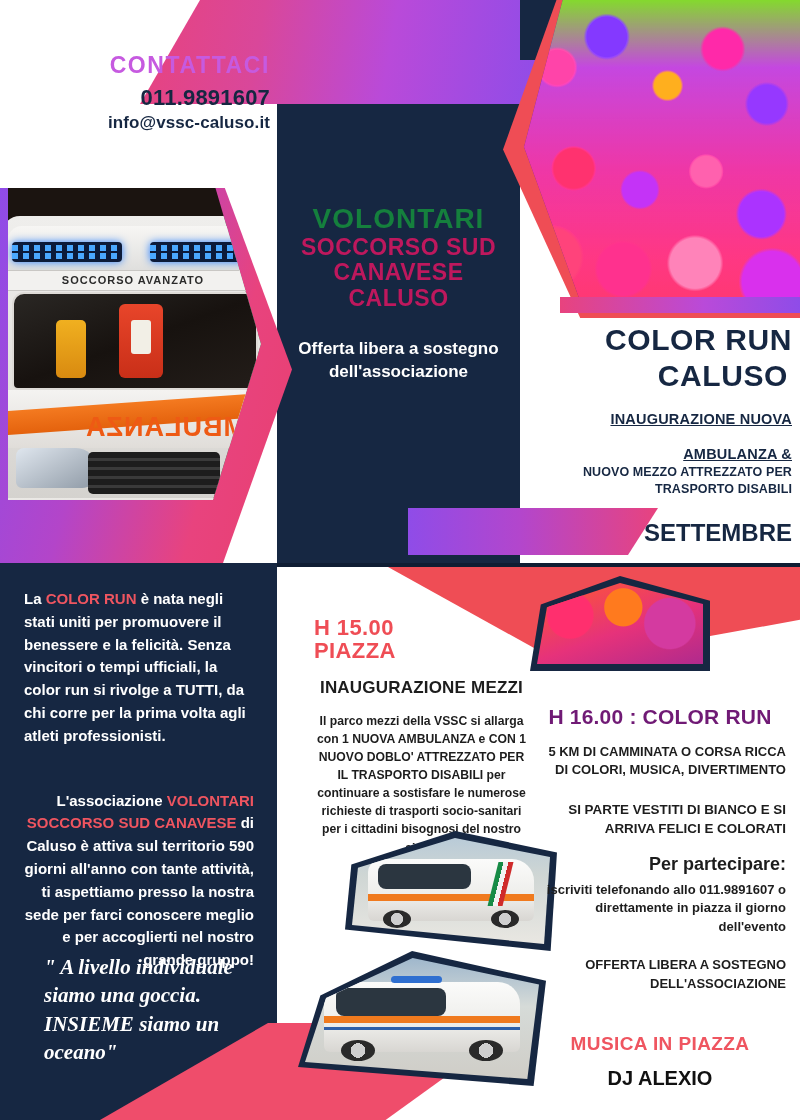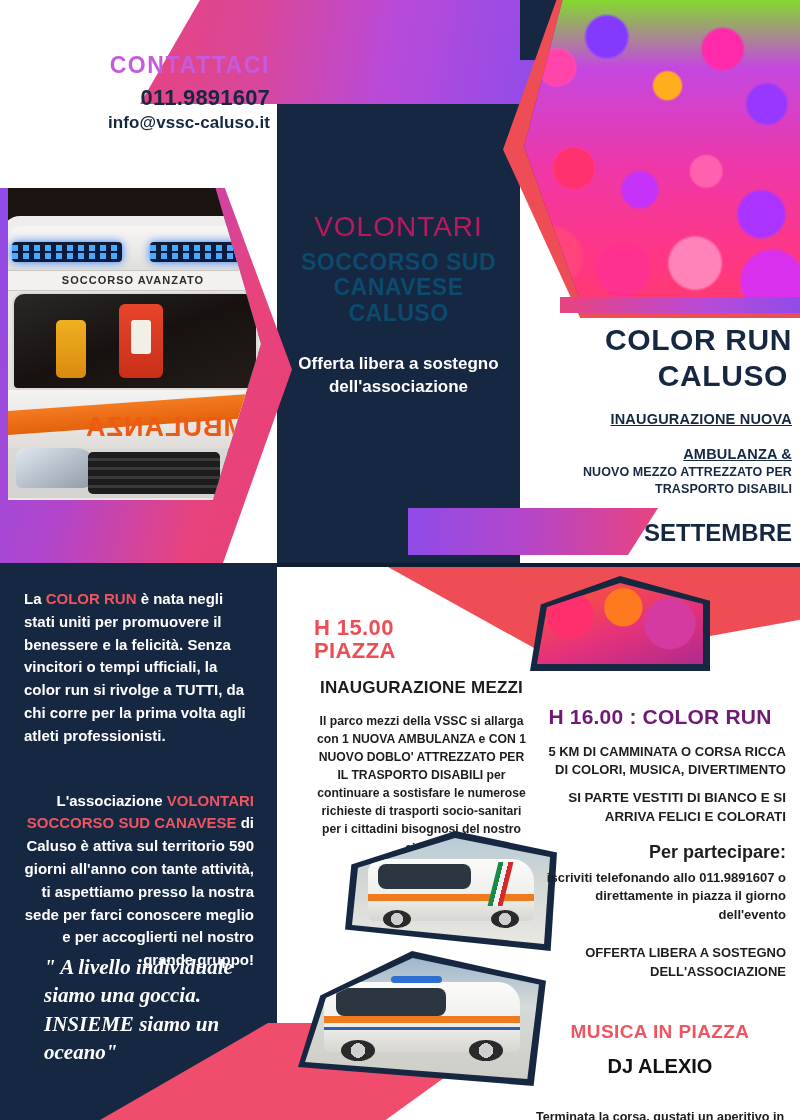--- a/index.html
+++ b/index.html
@@ -94,22 +94,22 @@
     background:linear-gradient(150deg,#dfe6ee,#8f9aa6);border-radius:8px 20px 14px 6px;}
   .amb-bump{position:absolute;left:0px;top:282px;width:268px;height:42px;
     background:linear-gradient(180deg,#ebe9e6,#bdbab6);border-radius:4px;}
   .amb-blue{position:absolute;left:116px;top:300px;width:24px;height:16px;border-radius:50%;
     background:#36d4ef;box-shadow:0 0 12px #36d4ef;}
   .amb-wheel{position:absolute;left:16px;top:286px;width:46px;height:40px;border-radius:50%;
     background:radial-gradient(circle,#6a6157 0 38%,#2c2722 39% 100%);}
 
   
   .vol{position:absolute;left:282px;top:205px;width:233px;text-align:center;}
-  .vol .l1{font-size:28px;font-weight:400;color:#be185d;letter-spacing:1px;line-height:1.02;margin:8px;}
-  .vol .l2{font-size:23px;font-weight:900;color:#0c4a6e;letter-spacing:.5px;line-height:1.08;margin:1px 0 0 0;}
+  .vol .l1{font-size:28px;font-weight:700;color:#15803d;letter-spacing:1px;line-height:1.02;margin:0;}
+  .vol .l2{font-size:23px;font-weight:900;color:#be185d;letter-spacing:.5px;line-height:1.08;margin:1px 0 0 0;}
   .vol .sub{margin:26px 0 0 0;font-size:17px;font-weight:700;color:#ffffff;line-height:1.38;}
 
   
   .cr-frame{
     position:absolute;left:503px;top:0px;width:297px;height:318px;
     background:#ef4d55;
     clip-path:polygon(18% 0,100% 0,100% 100%,26% 100%,0 47%);
   }
   .cr-photo{
     position:absolute;left:524px;top:0px;width:276px;height:306px;overflow:hidden;
@@ -214,21 +214,21 @@
   .rphoto .inner{position:absolute;left:7px;top:7px;right:7px;bottom:7px;overflow:hidden;
     clip-path:polygon(6% 30%,50% 0,100% 26%,100% 100%,0 100%);
     background:
       radial-gradient(circle at 20% 40%,#ff2f6e 0 16%,transparent 17%),
       radial-gradient(circle at 52% 30%,#ff7a1e 0 18%,transparent 19%),
       radial-gradient(circle at 80% 50%,#d43aa0 0 18%,transparent 19%),
       linear-gradient(160deg,#ff5a2e 0%,#e6327a 55%,#b02a8d 100%);}
   .h1600{margin:142px 0 0 0;font-size:21px;font-weight:900;color:#701a75;letter-spacing:.2px;text-align:center;}
   .rp1{margin:14px 0 0 0;font-size:13px;font-weight:600;line-height:1.42;}
   .rp1 b{font-weight:800;}
-  .rp2{margin:8px 0 0 0;font-size:13.4px;font-weight:800;line-height:1.42;}
+  .rp2{margin:20px 0 0 0;font-size:13.4px;font-weight:800;line-height:1.42;}
   .part{margin:16px 0 0 0;font-size:18px;font-weight:700;}
   .rp3{margin:6px 0 0 0;font-size:13px;font-weight:600;line-height:1.42;}
   .rp4{margin:20px 0 0 0;font-size:13px;font-weight:600;line-height:1.42;}
   .musica{margin:40px 0 0 0;font-size:19px;font-weight:900;color:#ef5560;letter-spacing:.4px;text-align:center;}
   .dj{margin:12px 0 0 0;font-size:20px;font-weight:900;color:#111;text-align:center;}
   .rp5{margin:30px 0 0 0;font-size:12.6px;font-weight:600;line-height:1.45;text-align:center;}
 </style>
 </head>
 <body>
 

